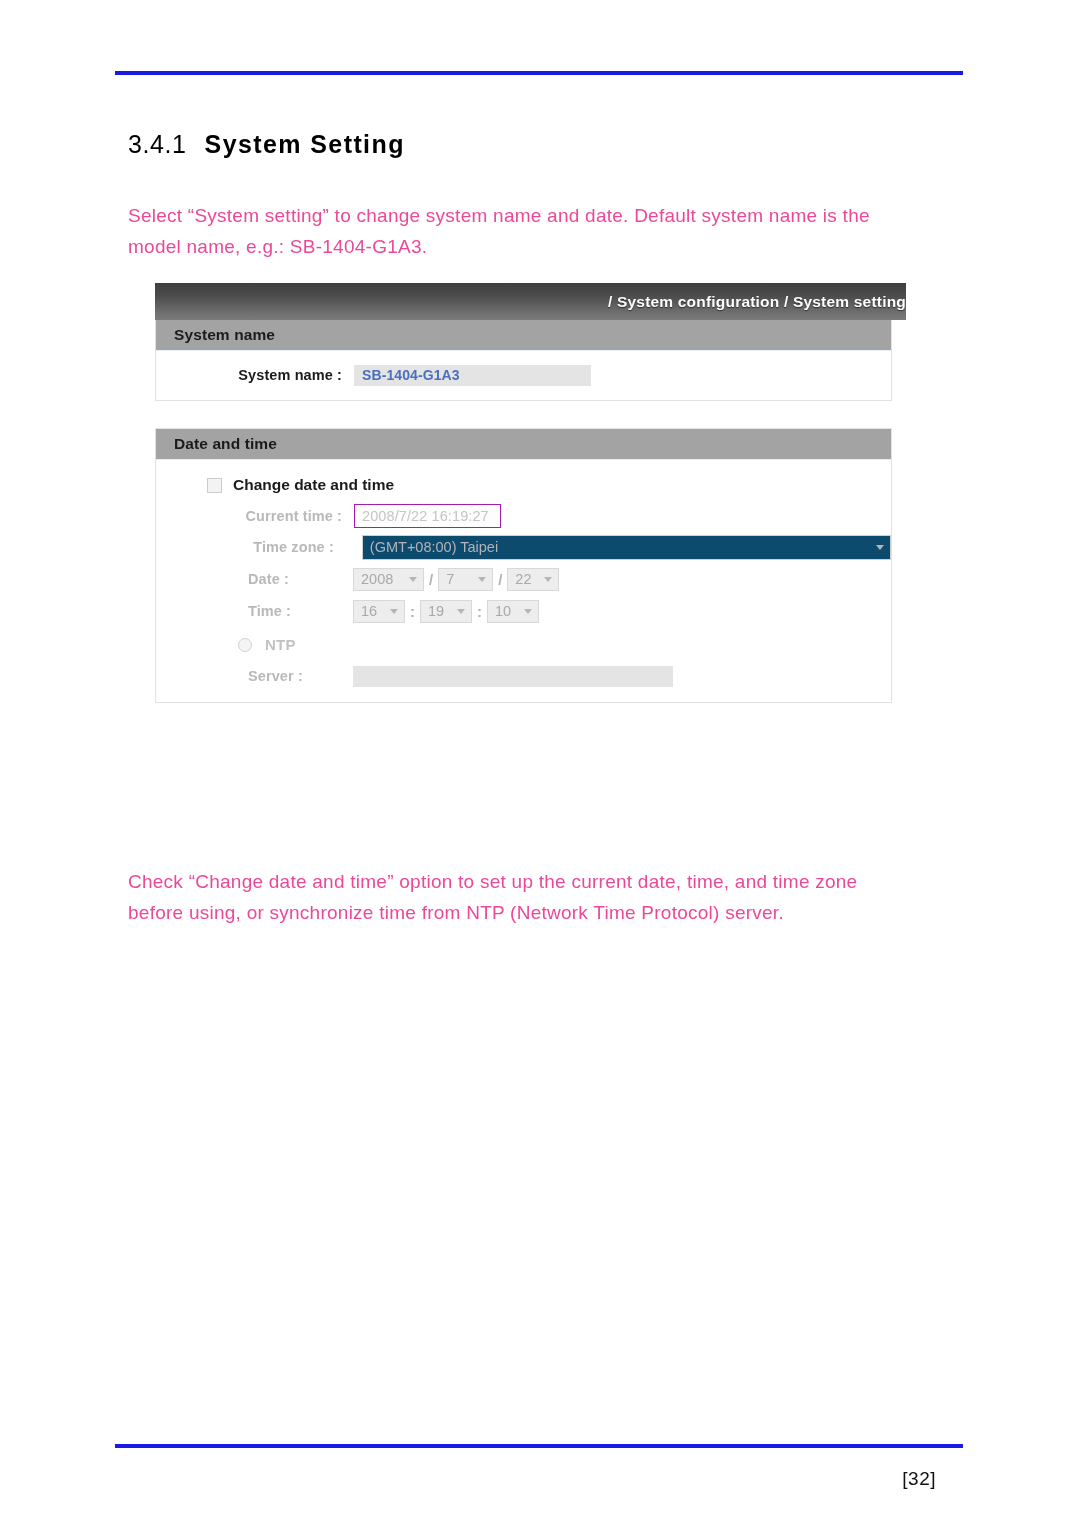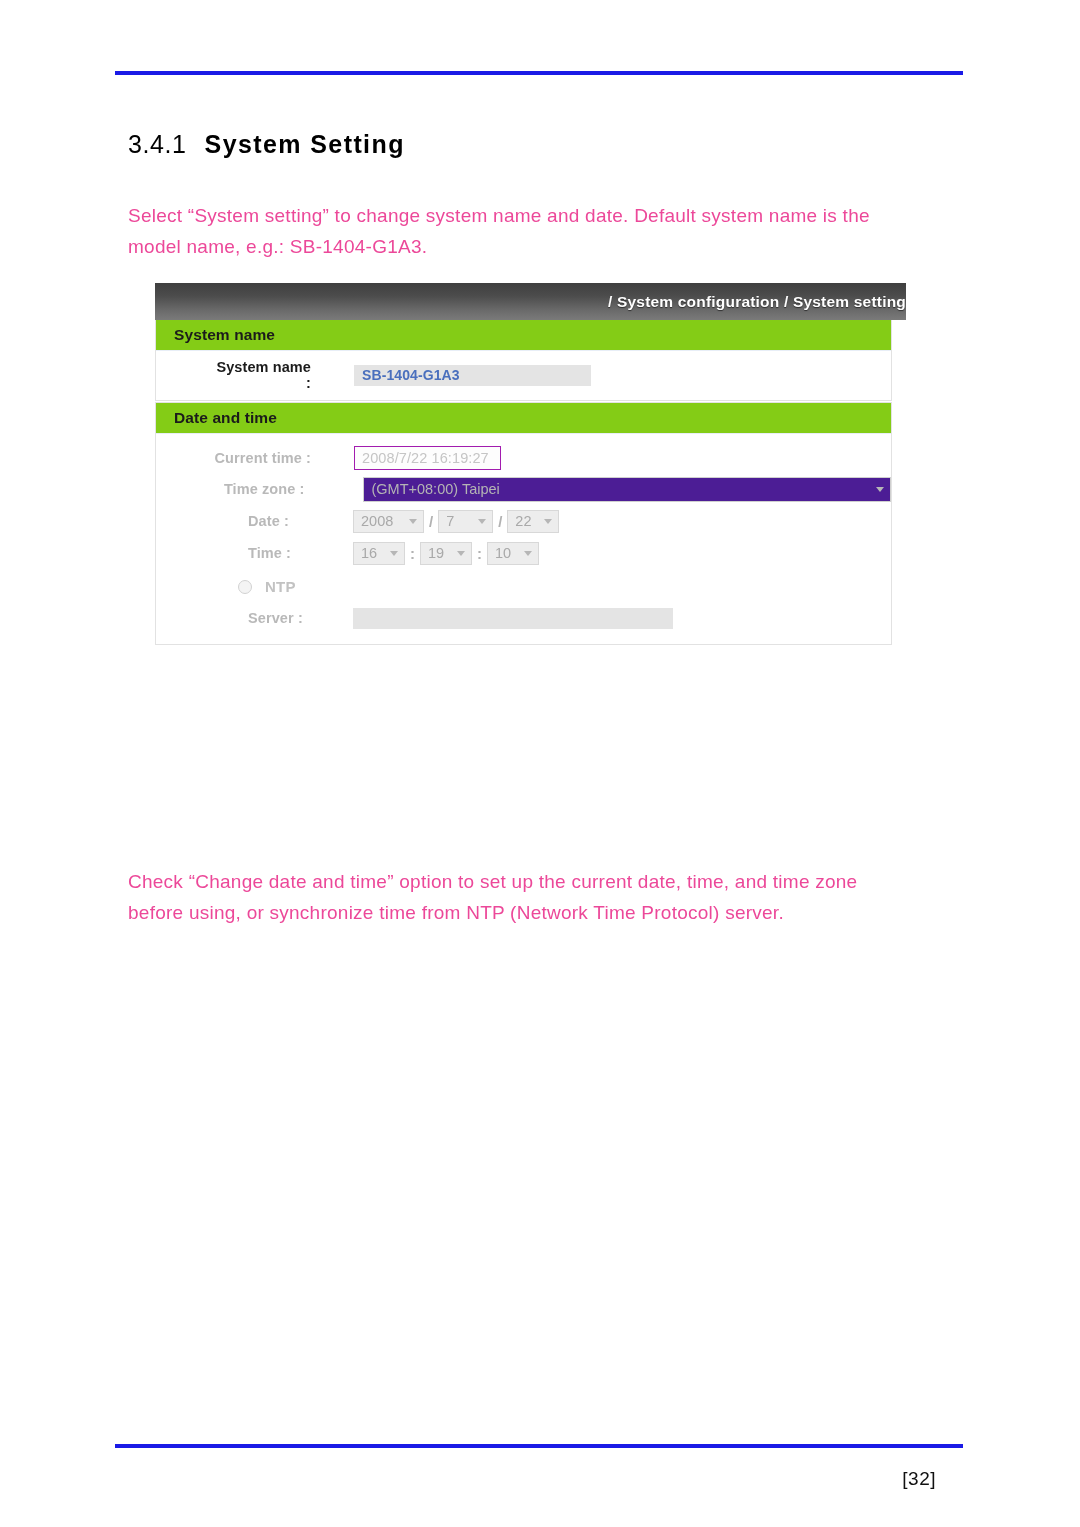--- a/index.html
+++ b/index.html
@@ -107,21 +107,21 @@
   }
 
   .group {
     border: 1px solid #e2e2e2;
     border-top: none;
     background: #ffffff;
     box-sizing: border-box;
   }
   .group-title {
     height: 31px;
-    background: #84cc16;
+    background: #a3a3a3;
     border-bottom: 1px solid #e8eef7;
     display: flex;
     align-items: center;
     padding-left: 18px;
     box-sizing: border-box;
     font-size: 15.5px;
     font-weight: bold;
     color: #1b1b1b;
     letter-spacing: 0.1px;
   }
@@ -135,21 +135,21 @@
     height: 30px;
     padding-left: 56px;
     box-sizing: border-box;
   }
   .row-label {
     font-size: 14.5px;
     font-weight: bold;
     color: #1b1b1b;
     width: 142px;
     text-align: right;
-    padding-right: 43px;
+    padding-right: 12px;
     box-sizing: border-box;
     letter-spacing: 0.1px;
   }
   .row-label.dim {
     color: #b9b9b9;
     font-weight: bold;
   }
 
   
   .text-input {
@@ -256,21 +256,21 @@
     margin-top: -2px;
     width: 0;
     height: 0;
     border-left: 4.5px solid transparent;
     border-right: 4.5px solid transparent;
     border-top: 5px solid #b6b6b6;
   }
   .select-tz {
     width: 564px;
     height: 25px;
-    background: #4c1d95;
+    background: #0c4a6e;
     border-color: #cfcfcf;
     color: #b4b4b4;
   }
   .sel-year { width: 71px; }
   .sel-month { width: 55px; }
   .sel-day { width: 52px; }
   .sel-hh, .sel-mm, .sel-ss { width: 52px; }
 
   .sep {
     font-size: 15px;
@@ -318,24 +318,28 @@
     <div class="group">
       <div class="group-title">System name</div>
       <div class="group-body">
         <div class="row">
           <span class="row-label">System name :</span>
           <span class="text-input input-sysname">SB-1404-G1A3</span>
         </div>
       </div>
     </div>
 
-    <div class="group group-last" style="margin-top:1px;border-top:1px solid #e2e2e2;">
+    <div class="group group-last" style="margin-top:27px;border-top:1px solid #e2e2e2;">
       <div class="group-title">Date and time</div>
       <div class="group-body">
 
+        <div class="row checkbox-row">
+          <span class="checkbox"></span>
+          <span class="checkbox-label">Change date and time</span>
+        </div>
 
         <div class="row">
           <span class="row-label dim">Current time :</span>
           <span class="text-input outlined input-currenttime">2008/7/22 16:19:27</span>
         </div>
 
         <div class="row" style="height:32px;gap:16px;">
           <span class="row-label dim">Time zone :</span>
           <span class="select select-tz">
             <span>(GMT+08:00) Taipei</span>

